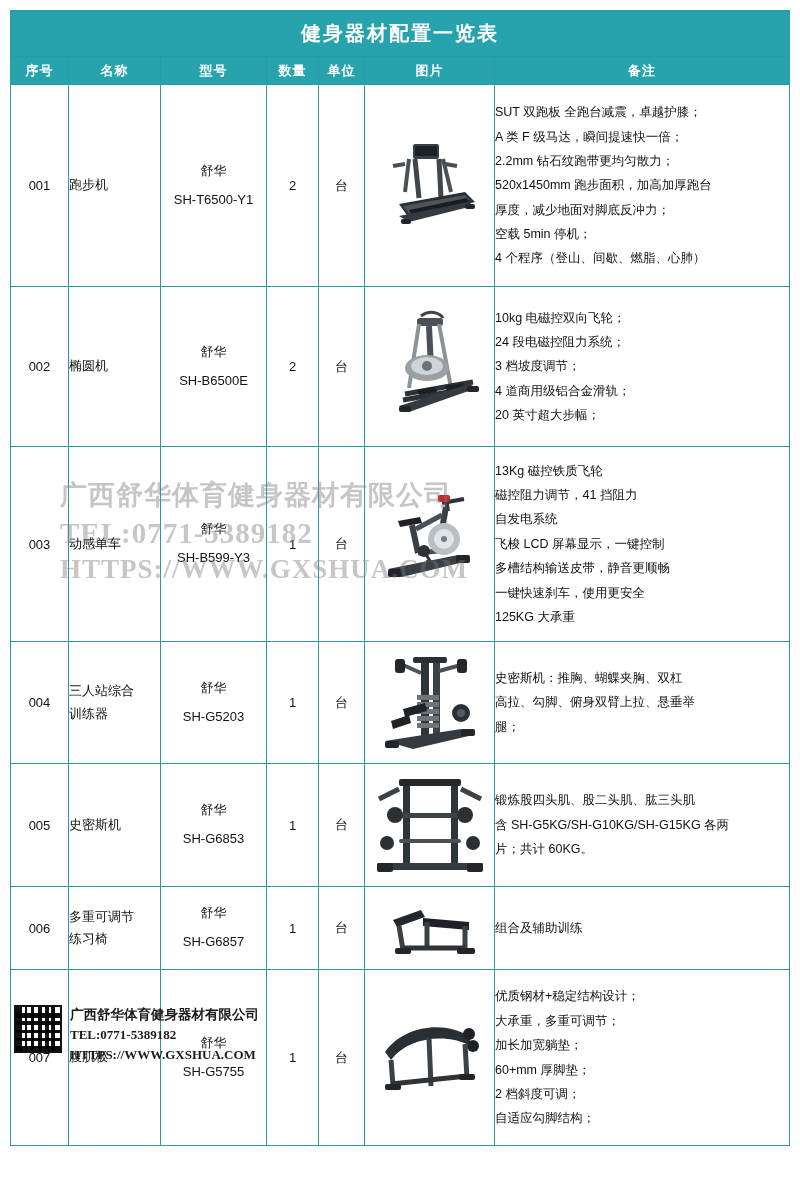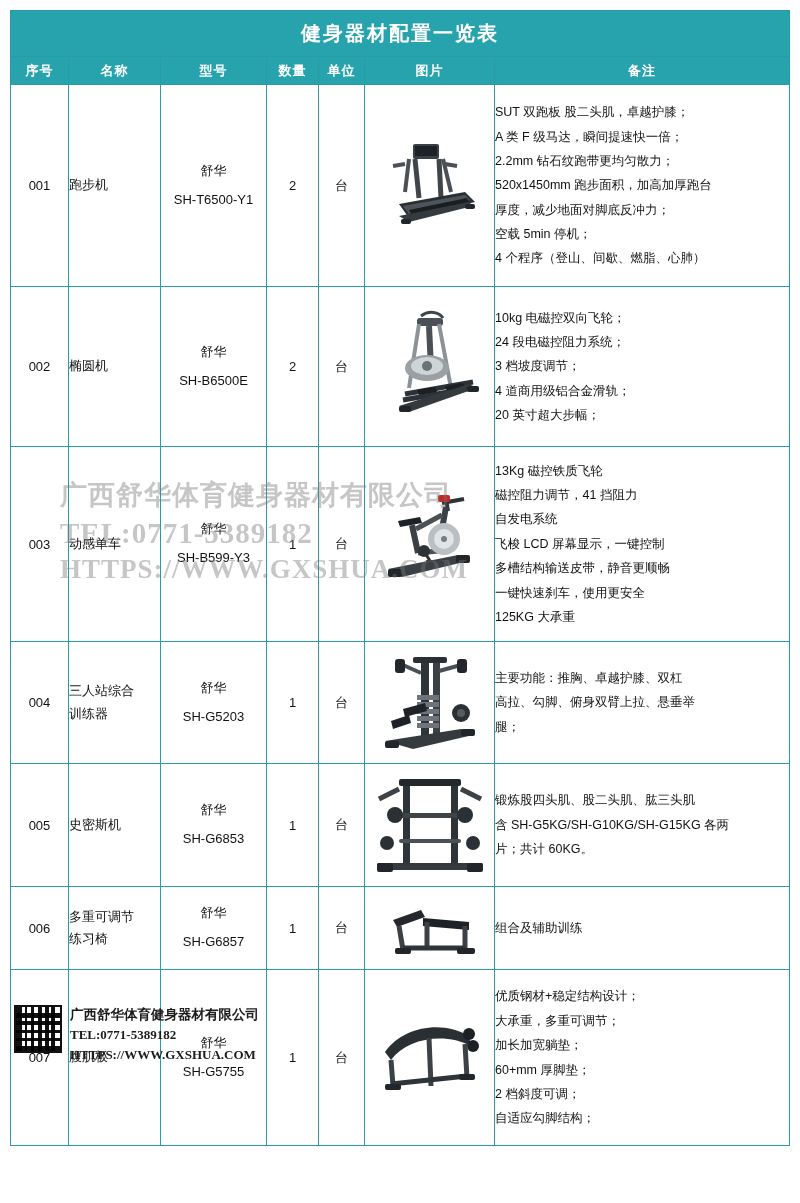--- a/index.html
+++ b/index.html
@@ -189,21 +189,21 @@
             <polygon points="34,80 96,69 101,74 40,88" fill="#4e555a"></polygon>
 
             <polygon points="40,84 98,72 100,76 42,88" fill="#1a1e21"></polygon>
 
             <polygon points="30,90 40,96 104,80 100,76" fill="#343a3e"></polygon>
             <rect x="32" y="93" width="10" height="5" rx="2" fill="#22262a"></rect>
             <rect x="96" y="78" width="10" height="5" rx="2" fill="#22262a"></rect>
           </svg>
         </td>
         <td class="remark">
-          <div class="remark-line">SUT 双跑板 股二头肌，卓越护膝；</div>
+          <div class="remark-line">SUT 双跑板 全跑台减震，卓越护膝；</div>
           <div class="remark-line">A 类 F 级马达，瞬间提速快一倍；</div>
           <div class="remark-line">2.2mm 钻石纹跑带更均匀散力；</div>
           <div class="remark-line">520x1450mm 跑步面积，加高加厚跑台</div>
           <div class="remark-line">厚度，减少地面对脚底反冲力；</div>
           <div class="remark-line">空载 5min 停机；</div>
           <div class="remark-line">4 个程序（登山、间歇、燃脂、心肺）</div>
         </td>
       </tr>
 
       <tr style="height:160px">
@@ -341,21 +341,21 @@
 
             <circle cx="92" cy="66" r="9" fill="#2b3034"></circle>
             <circle cx="92" cy="66" r="4" fill="#555b60"></circle>
 
             <polygon points="16,94 44,102 104,88 92,82" fill="#343a3e"></polygon>
             <rect x="16" y="94" width="14" height="7" rx="2" fill="#22262a"></rect>
             <rect x="92" y="82" width="14" height="7" rx="2" fill="#22262a"></rect>
           </svg>
         </td>
         <td class="remark">
-          <div class="remark-line">主要功能：推胸、卓越护膝、双杠</div>
+          <div class="remark-line">史密斯机：推胸、蝴蝶夹胸、双杠</div>
           <div class="remark-line">高拉、勾脚、俯身双臂上拉、悬垂举</div>
           <div class="remark-line">腿；</div>
         </td>
       </tr>
 
       <tr style="height:123px">
         <td class="idx">005</td>
         <td class="name">
           <div>史密斯机</div>
         </td>

